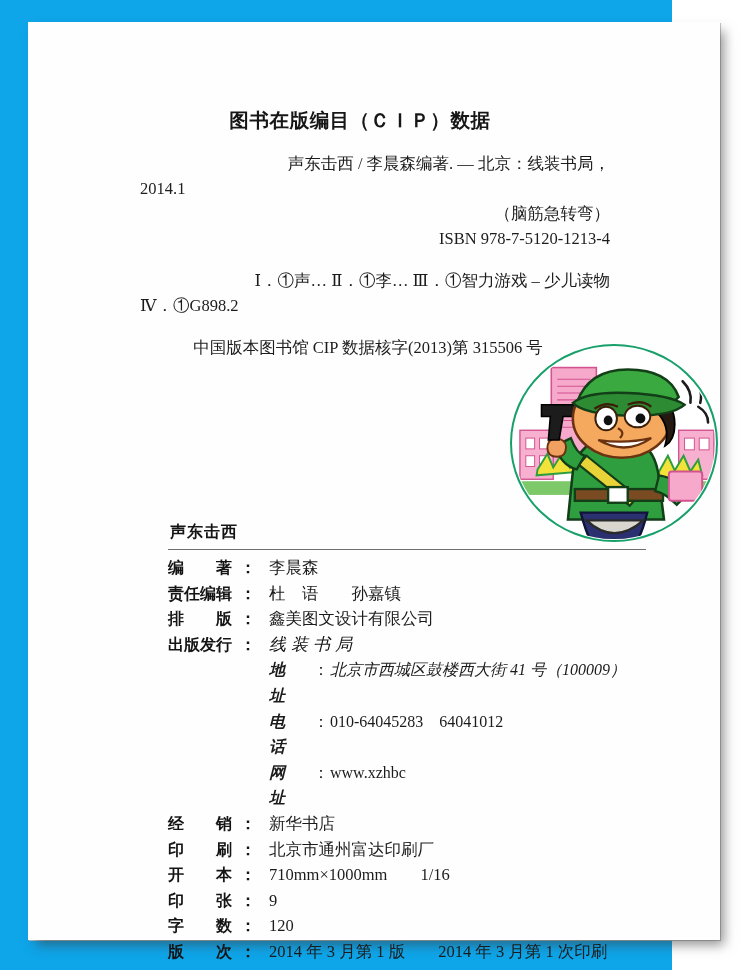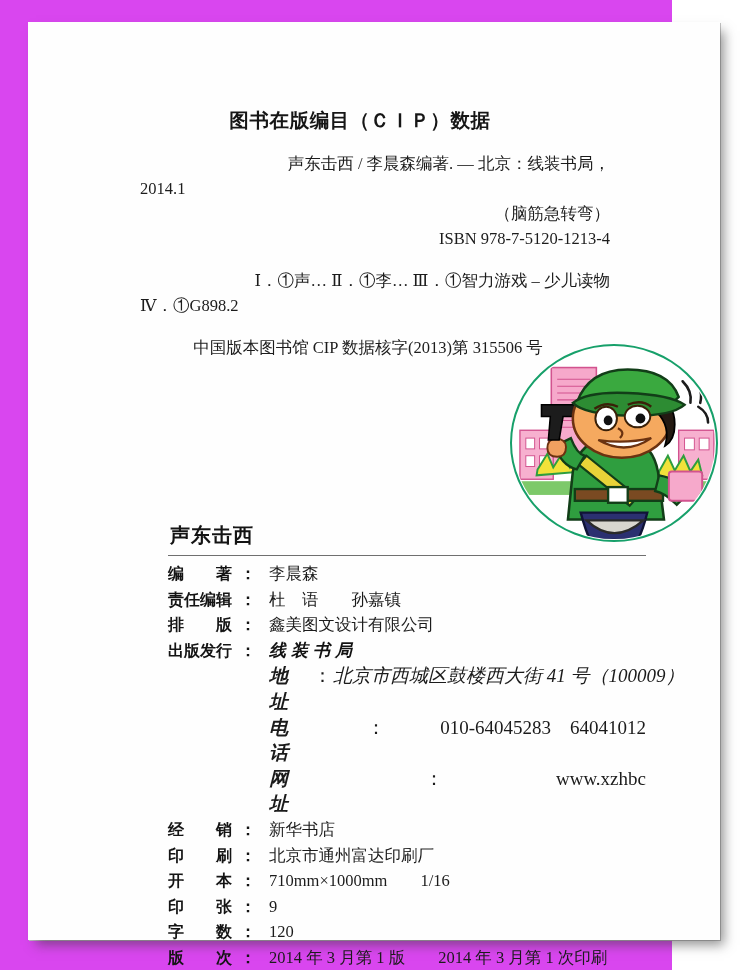--- a/index.html
+++ b/index.html
@@ -12,21 +12,21 @@
     height: 970px;
     overflow: hidden;
     font-family: "Liberation Serif", "DejaVu Serif", serif;
     color: #1a1a1a;
   }
 
   #stage {
     position: relative;
     width: 672px;
     height: 970px;
-    background: #d946ef;
+    background: #0ea5e9;
   }
 
   
   .page-sheet {
     position: absolute;
     left: 28px;
     top: 22px;
     width: 692px;
     height: 918px;
     background: #fefefe;
@@ -86,21 +86,21 @@
   
   .colophon {
     position: absolute;
     left: 140px;
     top: 500px;
     width: 478px;
   }
   .book-title {
     font-family: "DejaVu Sans", "Liberation Sans", sans-serif;
     font-weight: bold;
-    font-size: 20px;
+    font-size: 16px;
     letter-spacing: 1px;
     color: #141414;
     margin: 0 0 6px 2px;
   }
   .rule {
     height: 0;
     border-top: 1.6px solid #6f6f6f;
     margin: 0;
   }
 
@@ -131,33 +131,32 @@
     flex: 1;
   }
   .row .val {
     padding-left: 13px;
     font-family: "Liberation Serif", "DejaVu Serif", serif;
     white-space: pre;
     text-align: right;
   }
   .row .val.logo {
     font-family: "DejaVu Sans", "Liberation Sans", sans-serif;
-    font-weight: bold;
+    font-weight: normal;
     font-style: italic;
     font-size: 17px;
     letter-spacing: 5px;
     color: #121212;
   }
   .subrow {
     display: flex;
-    font-size: 19px;
+    font-size: 16px;
     line-height: 25.6px;
     color: #1b1b1b;
     padding-left: 101px;
-    justify-content: space-between;
   }
   .subrow .sublbl {
     flex: 0 0 44px;
     display: flex;
     justify-content: space-between;
     font-family: "Liberation Serif", "DejaVu Serif", serif;
     font-style: italic;
     font-weight: bold;
   }
   .subrow .subval {

